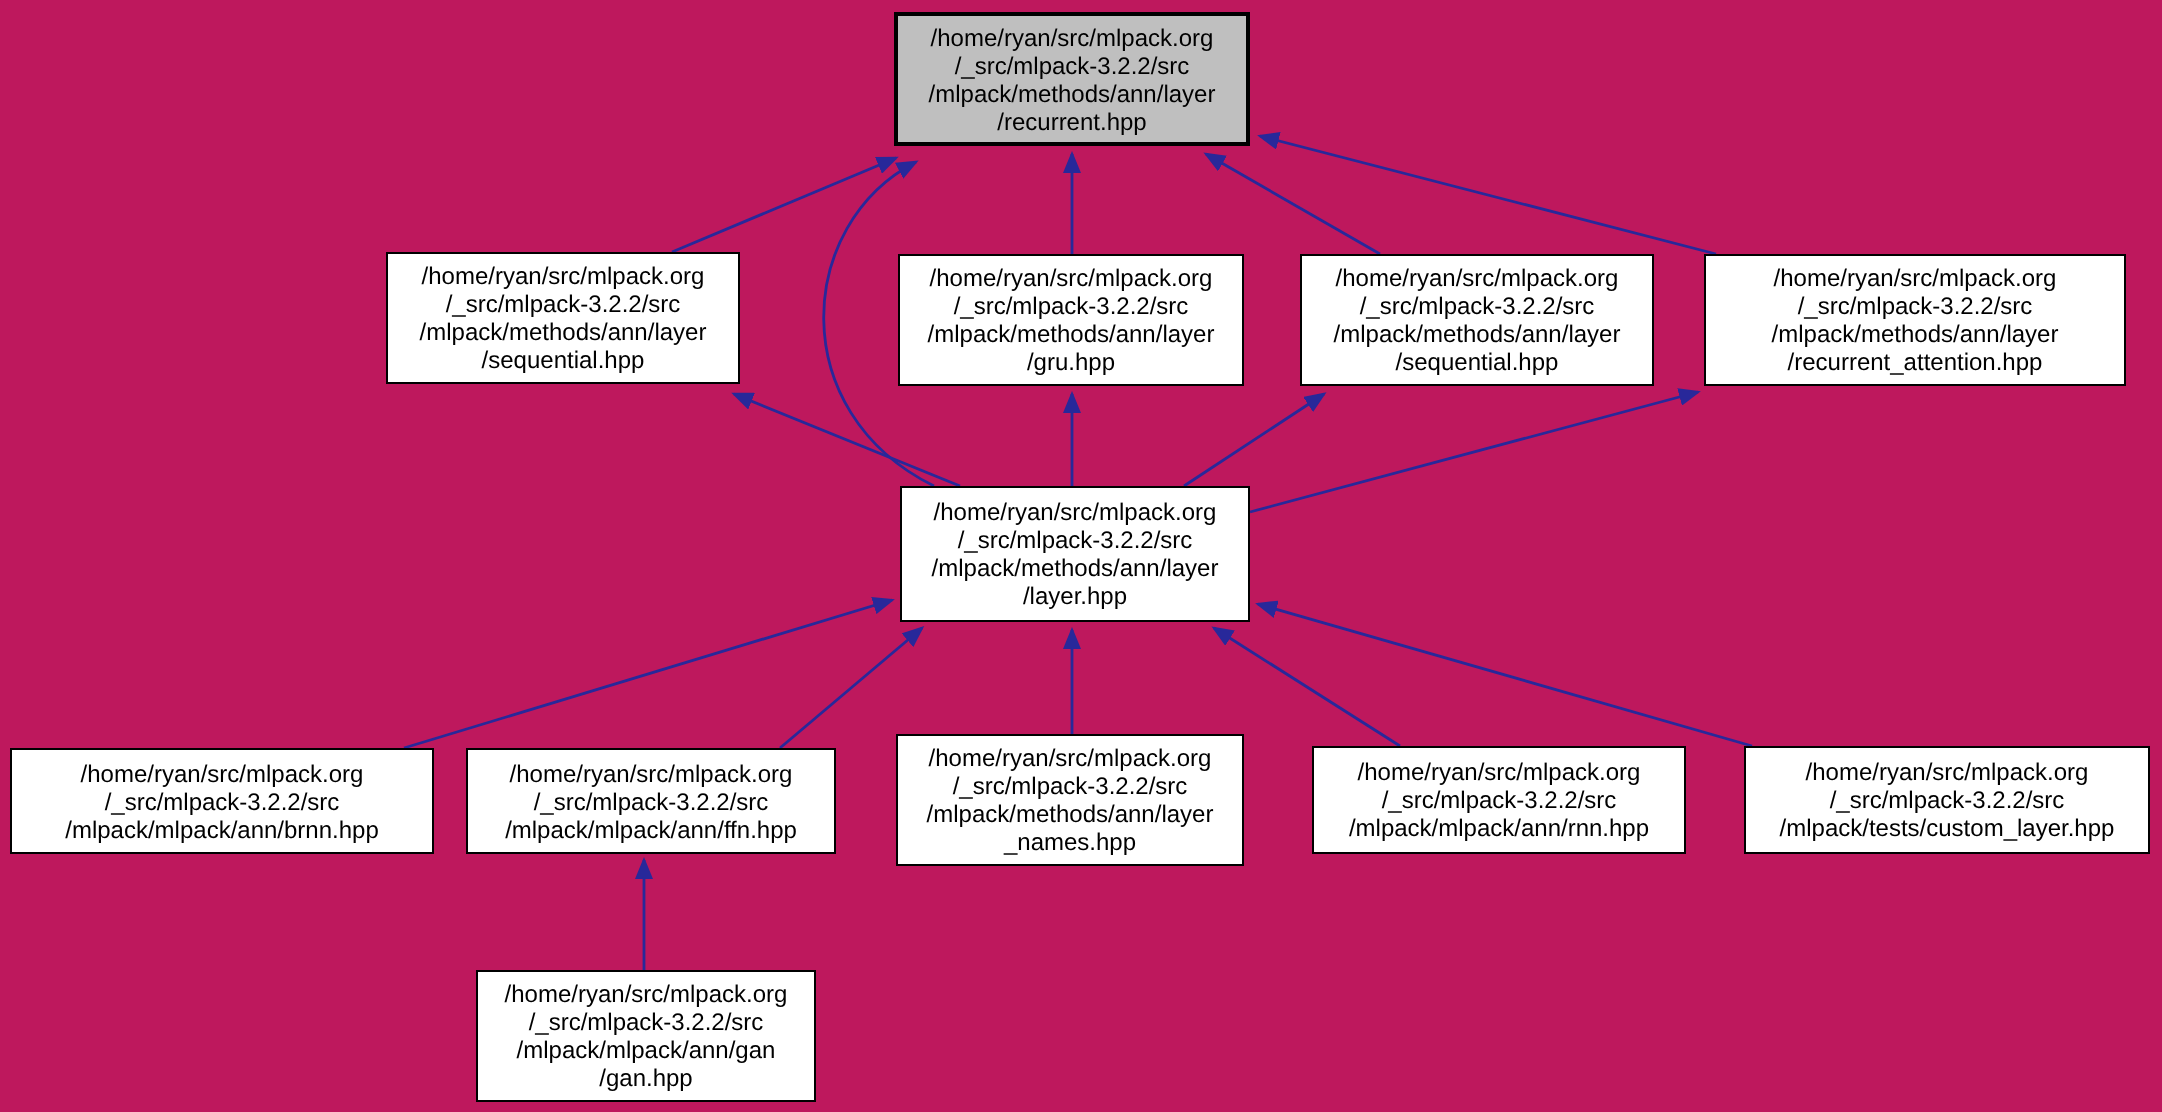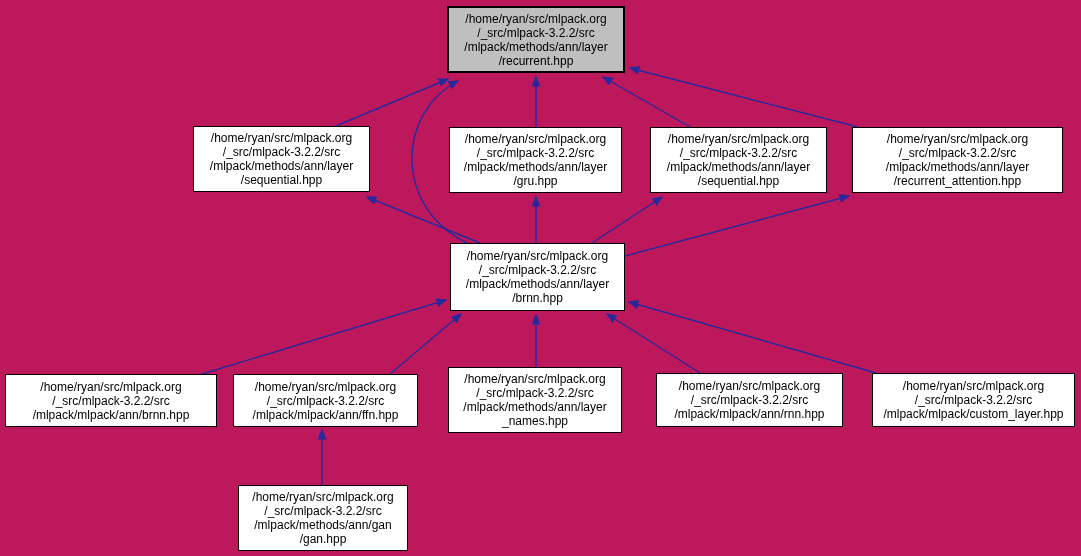--- a/index.html
+++ b/index.html
@@ -105,21 +105,21 @@
       <div class="graph-node" style="left: 852px; top: 127px; width: 211px; height: 66px;">
         <span class="node-line">/home/ryan/src/mlpack.org</span>
         <span class="node-line">/_src/mlpack-3.2.2/src</span>
         <span class="node-line">/mlpack/methods/ann/layer</span>
         <span class="node-line">/recurrent_attention.hpp</span>
       </div>
       <div class="graph-node" style="left: 450px; top: 243px; width: 175px; height: 68px;">
         <span class="node-line">/home/ryan/src/mlpack.org</span>
         <span class="node-line">/_src/mlpack-3.2.2/src</span>
         <span class="node-line">/mlpack/methods/ann/layer</span>
-        <span class="node-line">/brnn.hpp</span>
+        <span class="node-line">/layer.hpp</span>
       </div>
       <div class="graph-node" style="left: 5px; top: 374px; width: 212px; height: 53px;">
         <span class="node-line">/home/ryan/src/mlpack.org</span>
         <span class="node-line">/_src/mlpack-3.2.2/src</span>
         <span class="node-line">/mlpack/mlpack/ann/brnn.hpp</span>
       </div>
       <div class="graph-node" style="left: 233px; top: 374px; width: 185px; height: 53px;">
         <span class="node-line">/home/ryan/src/mlpack.org</span>
         <span class="node-line">/_src/mlpack-3.2.2/src</span>
         <span class="node-line">/mlpack/mlpack/ann/ffn.hpp</span>
@@ -131,22 +131,22 @@
         <span class="node-line">_names.hpp</span>
       </div>
       <div class="graph-node" style="left: 656px; top: 373px; width: 187px; height: 54px;">
         <span class="node-line">/home/ryan/src/mlpack.org</span>
         <span class="node-line">/_src/mlpack-3.2.2/src</span>
         <span class="node-line">/mlpack/mlpack/ann/rnn.hpp</span>
       </div>
       <div class="graph-node" style="left: 872px; top: 373px; width: 203px; height: 54px;">
         <span class="node-line">/home/ryan/src/mlpack.org</span>
         <span class="node-line">/_src/mlpack-3.2.2/src</span>
-        <span class="node-line">/mlpack/mlpack/custom_layer.hpp</span>
+        <span class="node-line">/mlpack/tests/custom_layer.hpp</span>
       </div>
       <div class="graph-node" style="left: 238px; top: 485px; width: 170px; height: 66px;">
         <span class="node-line">/home/ryan/src/mlpack.org</span>
         <span class="node-line">/_src/mlpack-3.2.2/src</span>
-        <span class="node-line">/mlpack/methods/ann/gan</span>
+        <span class="node-line">/mlpack/mlpack/ann/gan</span>
         <span class="node-line">/gan.hpp</span>
       </div>
     </div>
 </div>
 
 </body></html>

